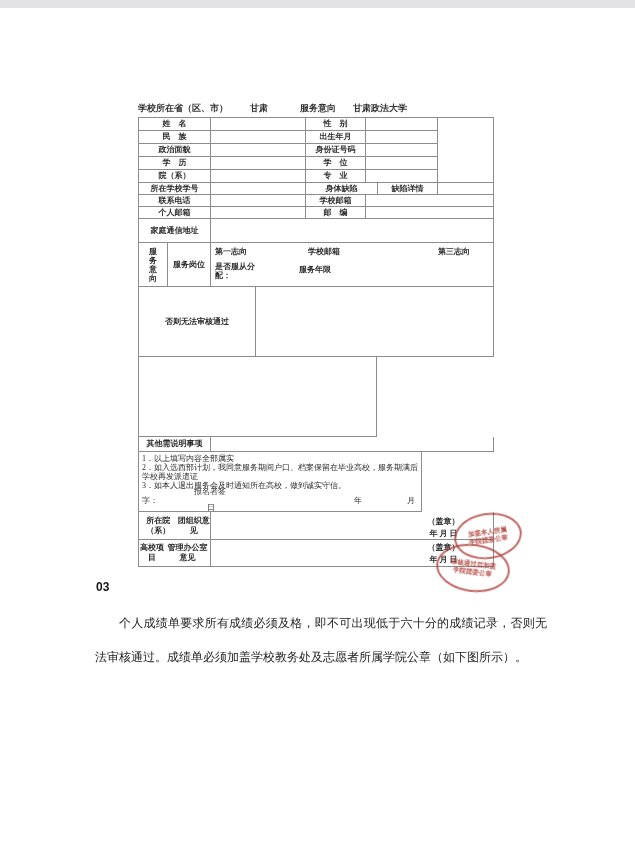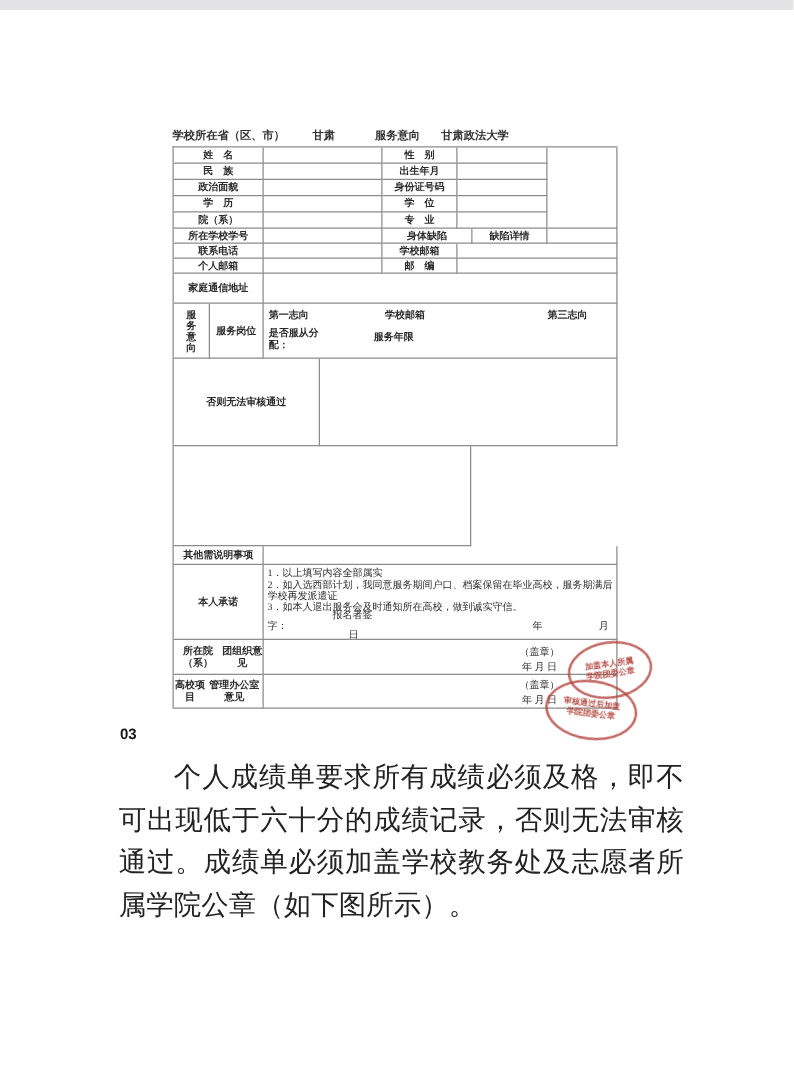--- a/index.html
+++ b/index.html
@@ -33,37 +33,37 @@
     box-sizing:border-box;font-size:8px;color:var(--ink);
     display:flex;align-items:center;justify-content:center;text-align:center;
     overflow:hidden;font-weight:600;line-height:10px;
   }
   .td.val{font-weight:400;justify-content:flex-start;padding-left:4px;}
   .td.col{flex-direction:row;}
   .vert{word-break:break-all;padding:0 10px;line-height:9px;}
   .relcell{position:relative;display:block;text-align:left;font-weight:400;}
   .abs{position:absolute;font-size:8px;color:var(--ink);white-space:nowrap;}
   .pledge{padding:2px 3px 0 3px;font-size:8px;line-height:9px;color:var(--ink);font-weight:500;}
-  .sealblock{position:absolute;left:193px;top:4px;width:55px;text-align:center;
-    font-size:8px;line-height:12px;color:var(--ink);font-weight:400;}
+  .sealblock{position:absolute;left:205px;top:4px;width:55px;text-align:center;
+    font-size:8px;line-height:12px;color:var(--ink);font-weight:700;}
   .stamp{
     position:absolute;border:2px solid rgba(176,64,56,.85);border-radius:50%;
     display:flex;flex-direction:column;align-items:center;justify-content:center;
     color:var(--red);font-size:6.5px;line-height:8px;text-align:center;
     filter:blur(.3px);opacity:.92;font-weight:600;background:rgba(255,255,255,0);
   }
   .stamp1{left:454px;top:513px;width:64px;height:42px;transform:rotate(-8deg);}
   .stamp2{left:436px;top:544px;width:70px;height:44px;transform:rotate(7deg);}
   
   .section-number{
     position:absolute;left:96px;top:580px;font-size:12px;font-weight:bold;color:#151515;
   }
   .body-paragraph{
     position:absolute;left:95px;top:606px;width:452px;margin:0;
-    font-family:"DejaVu Serif",serif;font-size:22px;line-height:34px;color:#222;
+    font-family:"DejaVu Serif",serif;font-size:12px;line-height:34px;color:#222;
     text-indent:2em;text-align:justify;
   }
 </style>
 </head>
 <body>
 
 <div class="page">
   <div class="topbar"></div>
 
 
@@ -164,21 +164,20 @@
     <div class="tr">
       <div class="td val" style="width:238px;height:80px"></div>
     </div>
 
     <div class="tr">
       <div class="td" style="width:72px;height:15px">其他需说明事项</div>
       <div class="td val" style="width:283px;height:15px"></div>
     </div>
 
     <div class="tr">
-      <div class="td" style="width:72px;height:60px">本人承诺</div>
       <div class="td relcell" style="width:283px;height:60px">
         <div class="pledge">
           <div>1．以上填写内容全部属实</div>
           <div>2．如入选西部计划，我同意服务期间户口、档案保留在毕业高校，服务期满后学校再发派遣证</div>
           <div>3．如本人退出服务会及时通知所在高校，做到诚实守信。</div>
         </div>
         <span class="abs" style="left:55px;top:35px;font-weight:500">报名者签</span>
         <span class="abs" style="left:3px;top:44px;font-weight:500">字：</span>
         <span class="abs" style="left:215px;top:44px;font-weight:500">年</span>
         <span class="abs" style="left:268px;top:44px;font-weight:500">月</span>

